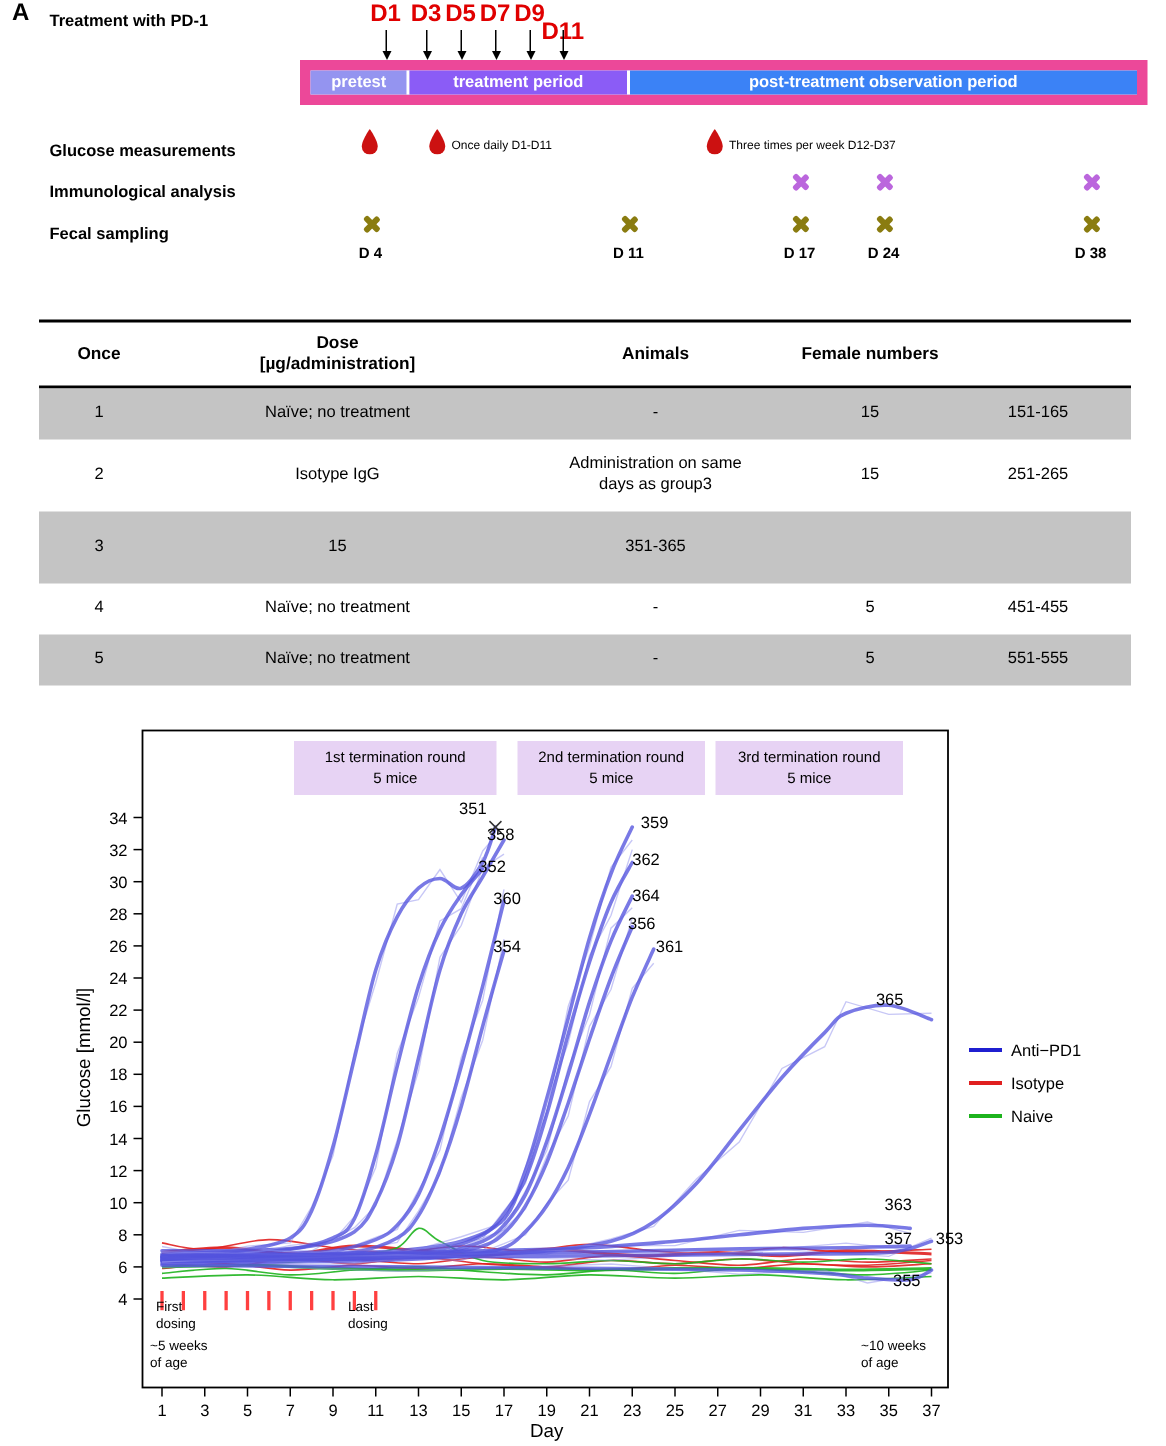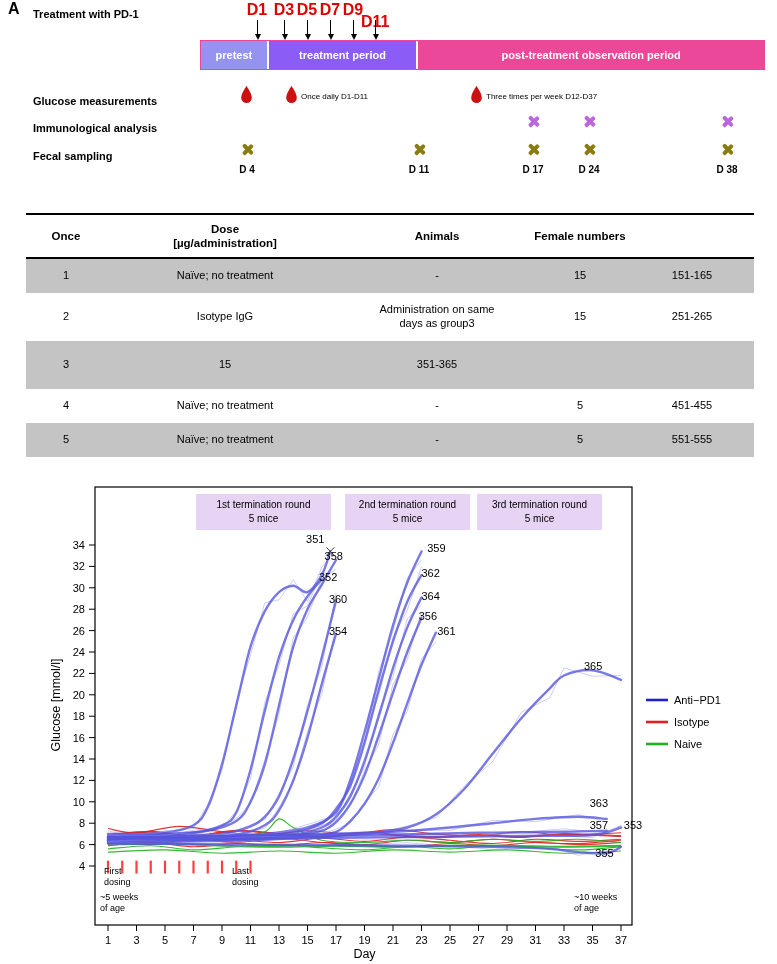--- a/index.html
+++ b/index.html
@@ -6,21 +6,21 @@
   body{width:777px;height:964px;position:relative;font-family:"Liberation Sans",sans-serif;color:#000;}
   #root{position:absolute;inset:0;overflow:hidden;}
 
   
   #timeline{position:absolute;left:0;top:0;width:777px;height:205px;}
   .panel-label{position:absolute;left:8px;top:0px;font-size:16px;font-weight:bold;}
   .tl-title{position:absolute;left:33px;top:8px;font-size:11px;font-weight:bold;}
   .dose-label{position:absolute;top:1px;width:28px;margin-left:-14px;text-align:center;font-size:16px;font-weight:bold;}
   .dose-arrow{position:absolute;top:20px;width:1px;height:15px;background:#000;}
   .dose-arrow::after{content:"";position:absolute;bottom:-5px;left:-2.5px;border-left:3px solid transparent;border-right:3px solid transparent;border-top:6px solid #000;}
-  #period-bar{position:absolute;left:200px;top:40px;height:30px;width:565px;display:flex;border:1px solid #ec4899;box-sizing:border-box;}
+  #period-bar{position:absolute;left:200px;top:40px;height:30px;width:565px;display:flex;border:7px solid #ec4899;box-sizing:border-box;}
   .period-seg{color:#fff;font-weight:bold;font-size:11px;display:flex;align-items:center;justify-content:center;box-sizing:border-box;}
   .period-seg:not(:last-child){border-right:2px solid #fff;}
   .row-label{position:absolute;left:33px;font-size:11px;font-weight:bold;white-space:nowrap;}
   .drop-wrap{position:absolute;width:13px;height:17px;}
   .marker-note{position:absolute;font-size:8px;white-space:nowrap;}
   .xmark{position:absolute;width:13px;height:13px;}
   .xmark::before,.xmark::after{content:"";position:absolute;left:5px;top:0;width:3.5px;height:13px;border-radius:1.5px;background:currentColor;}
   .xmark::before{transform:rotate(45deg);}
   .xmark::after{transform:rotate(-45deg);}
   .fecal-day{position:absolute;width:44px;margin-left:-22px;text-align:center;font-size:10px;font-weight:bold;}
@@ -54,21 +54,21 @@
         <span class="dose-label" style="left: 330px; color: rgb(224, 0, 0);">D7</span>
         <span class="dose-arrow" style="left: 330px;"></span>
         <span class="dose-label" style="left: 353px; color: rgb(224, 0, 0);">D9</span>
         <span class="dose-arrow" style="left: 353px;"></span>
         <span class="dose-label" style="left: 375px; color: rgb(224, 0, 0); margin-top: 12px;">D11</span>
         <span class="dose-arrow" style="left: 375px;"></span>
       </div>
     <div id="period-bar">
         <div class="period-seg" style="width: 68px; background: rgb(148, 148, 240);">pretest</div>
         <div class="period-seg" style="width: 150px; background: #8b5cf6;">treatment period</div>
-        <div class="period-seg" style="width: 347px; background: #ec4899;">post-treatment observation period</div>
+        <div class="period-seg" style="width: 347px; background: #3b82f6;">post-treatment observation period</div>
       </div>
     <span class="row-label" id="glucose-label" style="top:95px">Glucose measurements</span>
     <span class="row-label" id="immuno-label" style="top:122px">Immunological analysis</span>
     <span class="row-label" id="fecal-label" style="top:150px">Fecal sampling</span>
     <div id="glucose-markers">
         <span class="drop-wrap" style="left: 240px; top: 86px;"><svg width="13" height="17" viewBox="0 0 12 16">
             <path d="M6 0 C6 0 1 7 1 11 a5 5 0 0 0 10 0 C11 7 6 0 6 0 Z" fill="#cc1111"></path>
           </svg></span>
         <span class="drop-wrap" style="left: 285px; top: 86px;"><svg width="13" height="17" viewBox="0 0 12 16">
             <path d="M6 0 C6 0 1 7 1 11 a5 5 0 0 0 10 0 C11 7 6 0 6 0 Z" fill="#cc1111"></path>

